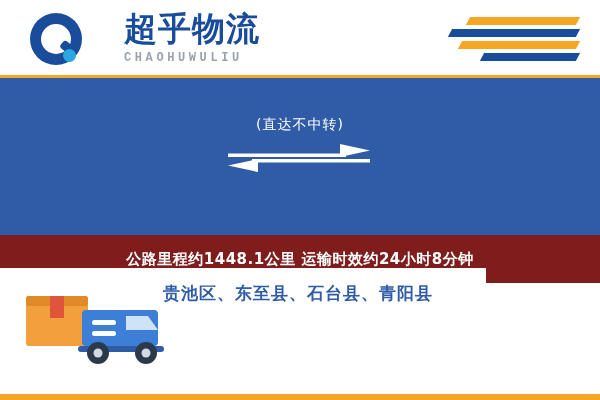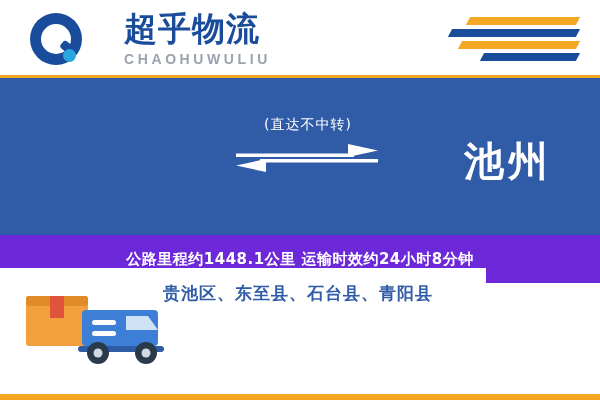--- a/index.html
+++ b/index.html
@@ -81,22 +81,22 @@
   }
   .logo-cn {
     font-family: "DejaVu Sans", sans-serif;
     font-size: 33px;
     font-weight: bold;
     color: #1a4c9c;
     letter-spacing: 1px;
     line-height: 38px;
   }
   .logo-en {
-    font-family: Liberation Sans, sans-serif;
-    font-size: 14px;
+    font-family: Liberation Mono, monospace;
+    font-size: 12px;
     font-weight: bold;
     color: #9aa3ae;
     letter-spacing: 3.6px;
     margin-top: 3px;
   }
   .speed-lines {
     position: absolute;
     right: 22px;
     top: 17px;
     width: 130px;
@@ -130,21 +130,21 @@
     font-size: 40px;
     font-weight: bold;
     color: #ffffff;
     letter-spacing: 4px;
   }
   .city-left { left: 55px; }
   .city-right { right: 48px; }
 
   .route-mid {
     position: absolute;
-    left: 228px;
+    left: 220px;
     top: 38px;
     width: 160px;
     text-align: center;
   }
   .route-top-label {
     font-family: "DejaVu Sans", sans-serif;
     font-size: 14px;
     color: #ffffff;
     letter-spacing: 1px;
     white-space: nowrap;
@@ -179,21 +179,21 @@
     white-space: nowrap;
   }
 
   
   .info-bar {
     position: absolute;
     left: 0;
     top: 235px;
     width: 600px;
     height: 48px;
-    background: #6d28d9;
+    background: #7f1d1d;
     display: flex;
     align-items: center;
     justify-content: center;
   }
   .info-bar-text {
     font-family: "DejaVu Sans", sans-serif;
     font-size: 15px;
     font-weight: bold;
     color: #ffffff;
     letter-spacing: 0.5px;
@@ -269,21 +269,20 @@
           <polygon points="0,10 112,10 112,0 142,6.5 112,13 112,10 0,10" fill="#ffffff"></polygon>
           <polygon points="0,9.5 118,9.5 118,13 0,13" fill="#ffffff"></polygon>
         </svg>
         <svg class="arrow-left" viewBox="0 0 142 13">
           <polygon points="142,3 30,3 30,13 0,6.5 30,0 30,3 142,3" fill="#ffffff"></polygon>
           <polygon points="142,0 24,0 24,3.5 142,3.5" fill="#ffffff"></polygon>
         </svg>
       </div>
     </div>
 
-    <div class="city-right">池州</div>
   </div>
 
   <div class="info-bar">
     <div class="info-bar-text">公路里程约1448.1公里   运输时效约24小时8分钟</div>
   </div>
 
   <div class="bottom">
     <svg class="truck" viewBox="0 0 150 90">
 
       <rect x="4" y="16" width="62" height="50" rx="3" fill="#f2a03d"></rect>

